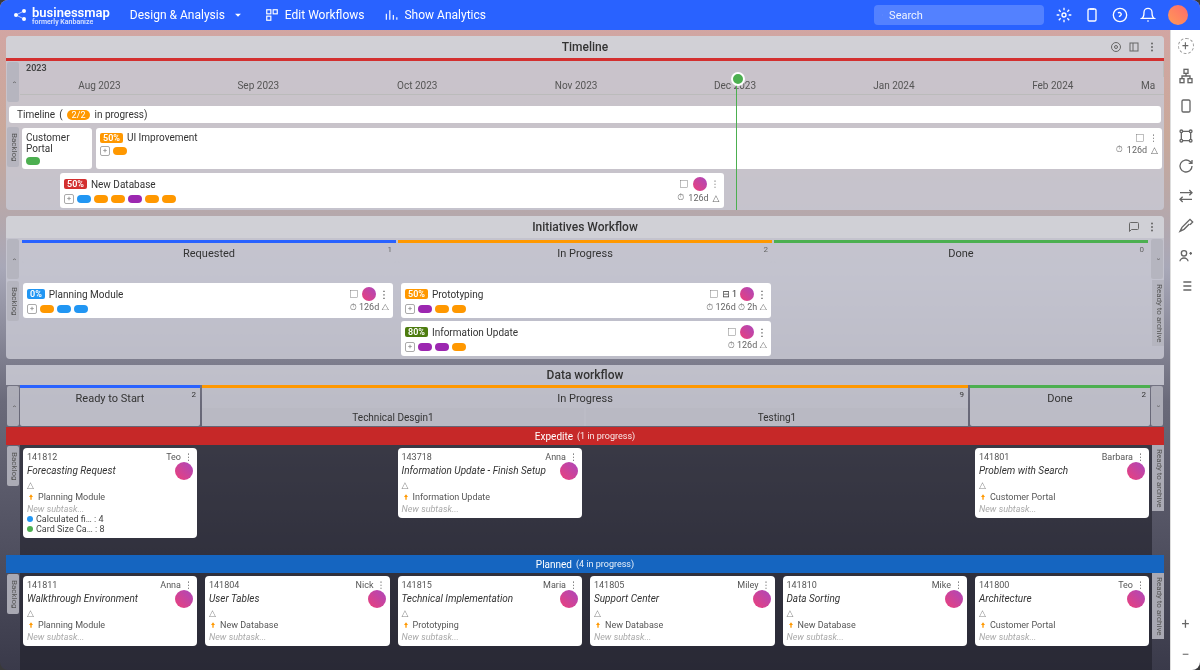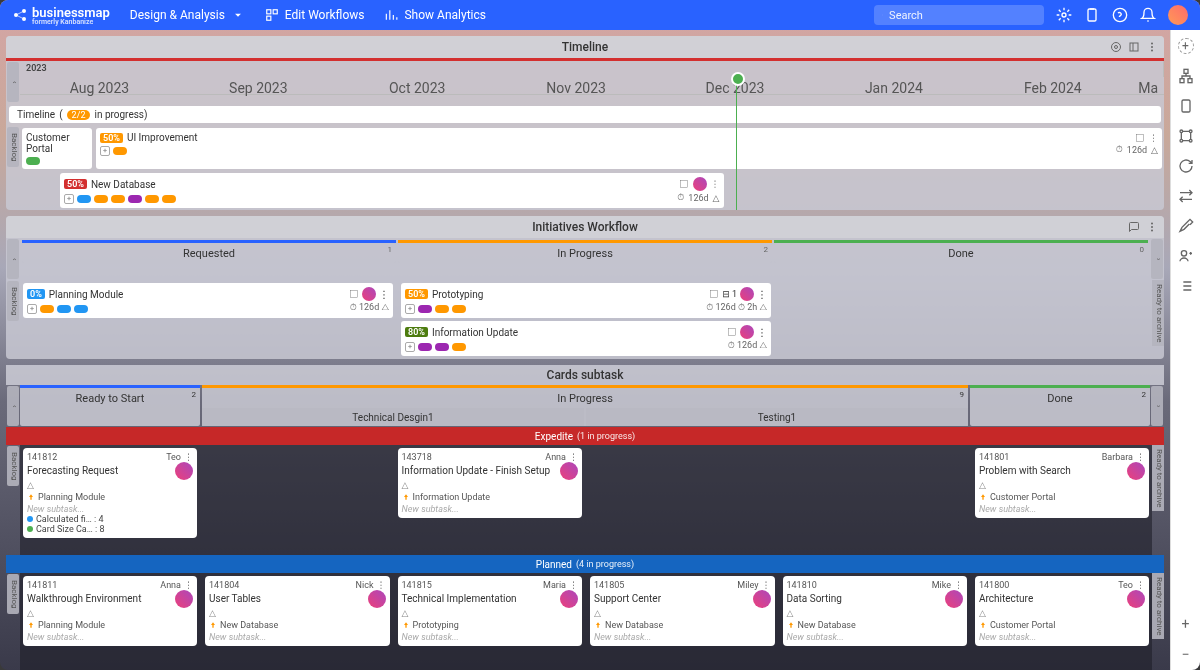--- a/index.html
+++ b/index.html
@@ -22,21 +22,21 @@
 .sidebar { width:30px; background:#fff; border-left:1px solid #ddd; display:flex; flex-direction:column; align-items:center; padding:8px 0; gap:14px; }
 .sidebar svg, .sidebar .sb-icon { width:16px; height:16px; color:#666; cursor:pointer; }
 .sb-plus { border:1px dashed #999; border-radius:50%; width:16px; height:16px; display:flex; align-items:center; justify-content:center; font-size:12px; color:#666; }
 .section { background:rgba(200,200,210,.85); border-radius:4px; margin-bottom:6px; }
 .section-hdr { height:22px; display:flex; align-items:center; justify-content:center; font-size:12px; font-weight:500; background:rgba(210,210,215,.9); border-radius:4px 4px 0 0; position:relative; }
 .section-hdr .icons { position:absolute; right:6px; display:flex; gap:6px; }
 .section-hdr .icons svg { width:12px; height:12px; color:#666; cursor:pointer; }
 .redbar { height:3px; background:#d32f2f; }
 .timeline-years { display:flex; height:16px; font-size:9px; font-weight:600; color:#444; }
 .timeline-years div { border-right:1px solid #bbb; padding:2px 6px; }
-.timeline-months { display:flex; height:18px; font-size:14px; color:#555; border-bottom:1px solid #bbb; }
+.timeline-months { display:flex; height:18px; font-size:10px; color:#555; border-bottom:1px solid #bbb; }
 .timeline-months div { flex:1; text-align:center; padding-top:3px; }
 .marker { position:absolute; left:63%; top:15px; bottom:0; width:1px; background:#4caf50; z-index:5; }
 .marker::before { content:''; position:absolute; top:-4px; left:-5px; width:10px; height:10px; background:#4caf50; border-radius:50%; border:2px solid #fff; }
 .tl-status { background:#fff; border-radius:3px; padding:3px 8px; margin:3px; font-size:10px; display:flex; align-items:center; gap:4px; }
 .tl-status .badge { background:#ff9800; color:#fff; padding:0 5px; border-radius:7px; font-size:9px; }
 .tl-row { display:flex; align-items:flex-start; }
 .side-tab { width:12px; min-height:40px; background:rgba(180,180,190,.9); border-radius:2px; margin:1px; writing-mode:vertical-rl; font-size:8px; text-align:center; color:#555; padding:4px 0; }
 .tl-card { background:#fff; border-radius:3px; padding:4px; margin:2px; flex:0 0 auto; }
 .tl-card-hdr { display:flex; align-items:center; gap:4px; font-size:10px; }
 .pct { background:#4d7c0f; color:#fff; padding:0 3px; border-radius:2px; font-size:9px; font-weight:600; }
@@ -62,21 +62,21 @@
 .cards-col-hdr .cnt { position:absolute; right:4px; top:2px; font-size:8px; }
 .subcols { display:flex; gap:2px; }
 .subcol-hdr { background:rgba(185,185,195,.95); height:18px; display:flex; align-items:center; justify-content:center; font-size:10px; position:relative; flex:1; }
 .swimlane-hdr { height:18px; display:flex; align-items:center; justify-content:center; font-size:10px; color:#fff; gap:4px; }
 .swimlane-hdr.red { background:#c62828; } .swimlane-hdr.blue { background:#1565c0; }
 .swimlane-hdr .sub { font-size:9px; opacity:.9; }
 .swimlane-body { display:flex; gap:2px; min-height:110px; background:rgba(30,30,40,.6); }
 .lane-cell { flex:1; padding:3px; }
 .kcard { background:#fff; border-radius:4px; padding:4px; font-size:9px; }
 .kcard-top { display:flex; justify-content:space-between; align-items:center; color:#555; }
-.kcard-title { font-size:10px; margin:3px 0; }
+.kcard-title { font-size:10px; margin:3px 0;font-style:italic; }
 .kcard .tri { color:#888; font-size:9px; }
 .kcard .link { display:flex; align-items:center; gap:3px; color:#555; margin:2px 0; }
 .kcard .link svg { width:8px; height:8px; color:#ff9800; }
 .kcard .newsub { color:#aaa; font-style:italic; }
 .kcard .mini-avatar { width:18px; height:18px; }
 .sub-item { font-size:9px; color:#444; display:flex; align-items:center; gap:3px; }
 .dot { width:6px; height:6px; border-radius:50%; } .dot.g{background:#4caf50;} .dot.b{background:#2196f3;}
 .side-archive { width:12px; background:rgba(180,180,190,.9); writing-mode:vertical-rl; font-size:8px; text-align:center; padding:4px 0; color:#555; }
 </style>
 </head>
@@ -360,21 +360,21 @@
                 </div>
               </div>
               <div style="flex:1"></div>
             </div>
           <div class="side-archive">Ready to archive</div>
         </div>
       </div>
 
       <div class="section" style="background:transparent">
         <div class="cards-hdr">
-            <span>Cards subtask</span>
+            <span>Data workflow</span>
           <div class="icons" style="position:absolute;right:6px"><svg viewBox="0 0 24 24" fill="#666">
                 <circle cx="12" cy="5" r="2"></circle>
                 <circle cx="12" cy="12" r="2"></circle>
                 <circle cx="12" cy="19" r="2"></circle>
               </svg></div>
         </div>
         <div class="tl-row">
           <div class="side-tab">‹</div>
           <div style="flex:1;display:flex;gap:2px">
             <div class="cards-col" style="width:180px">

